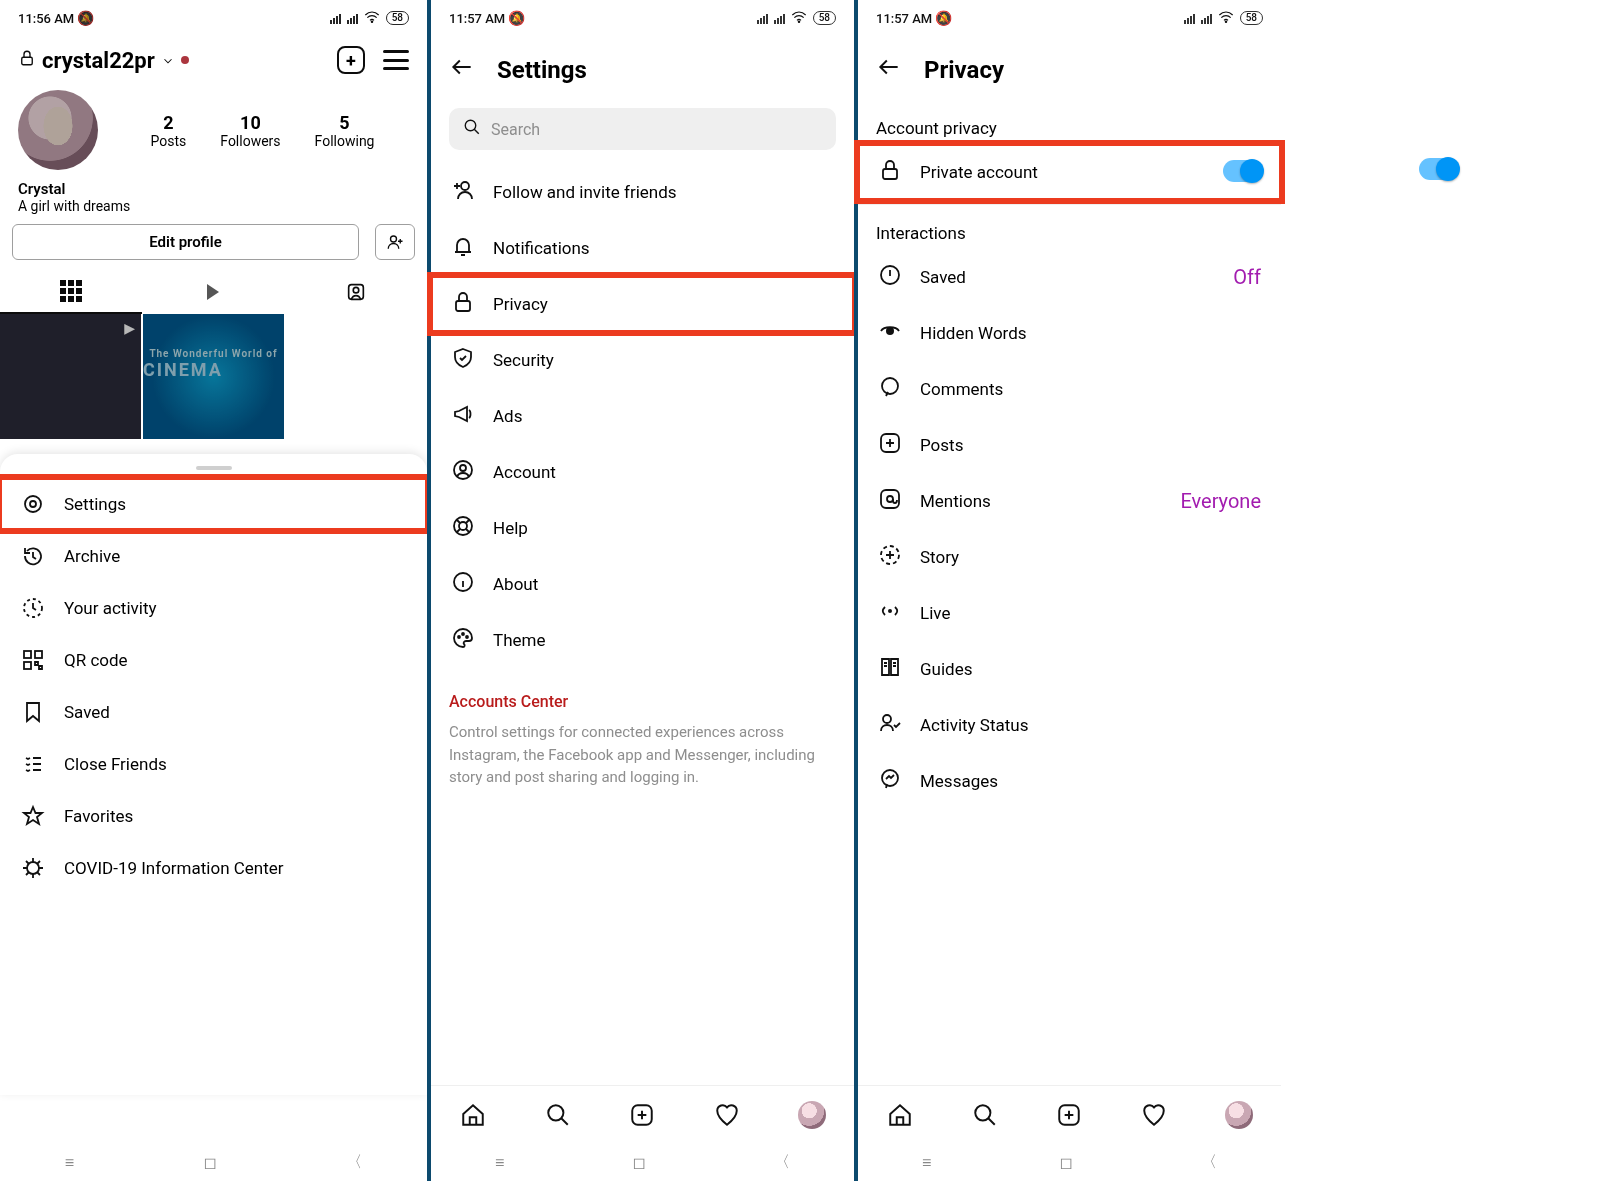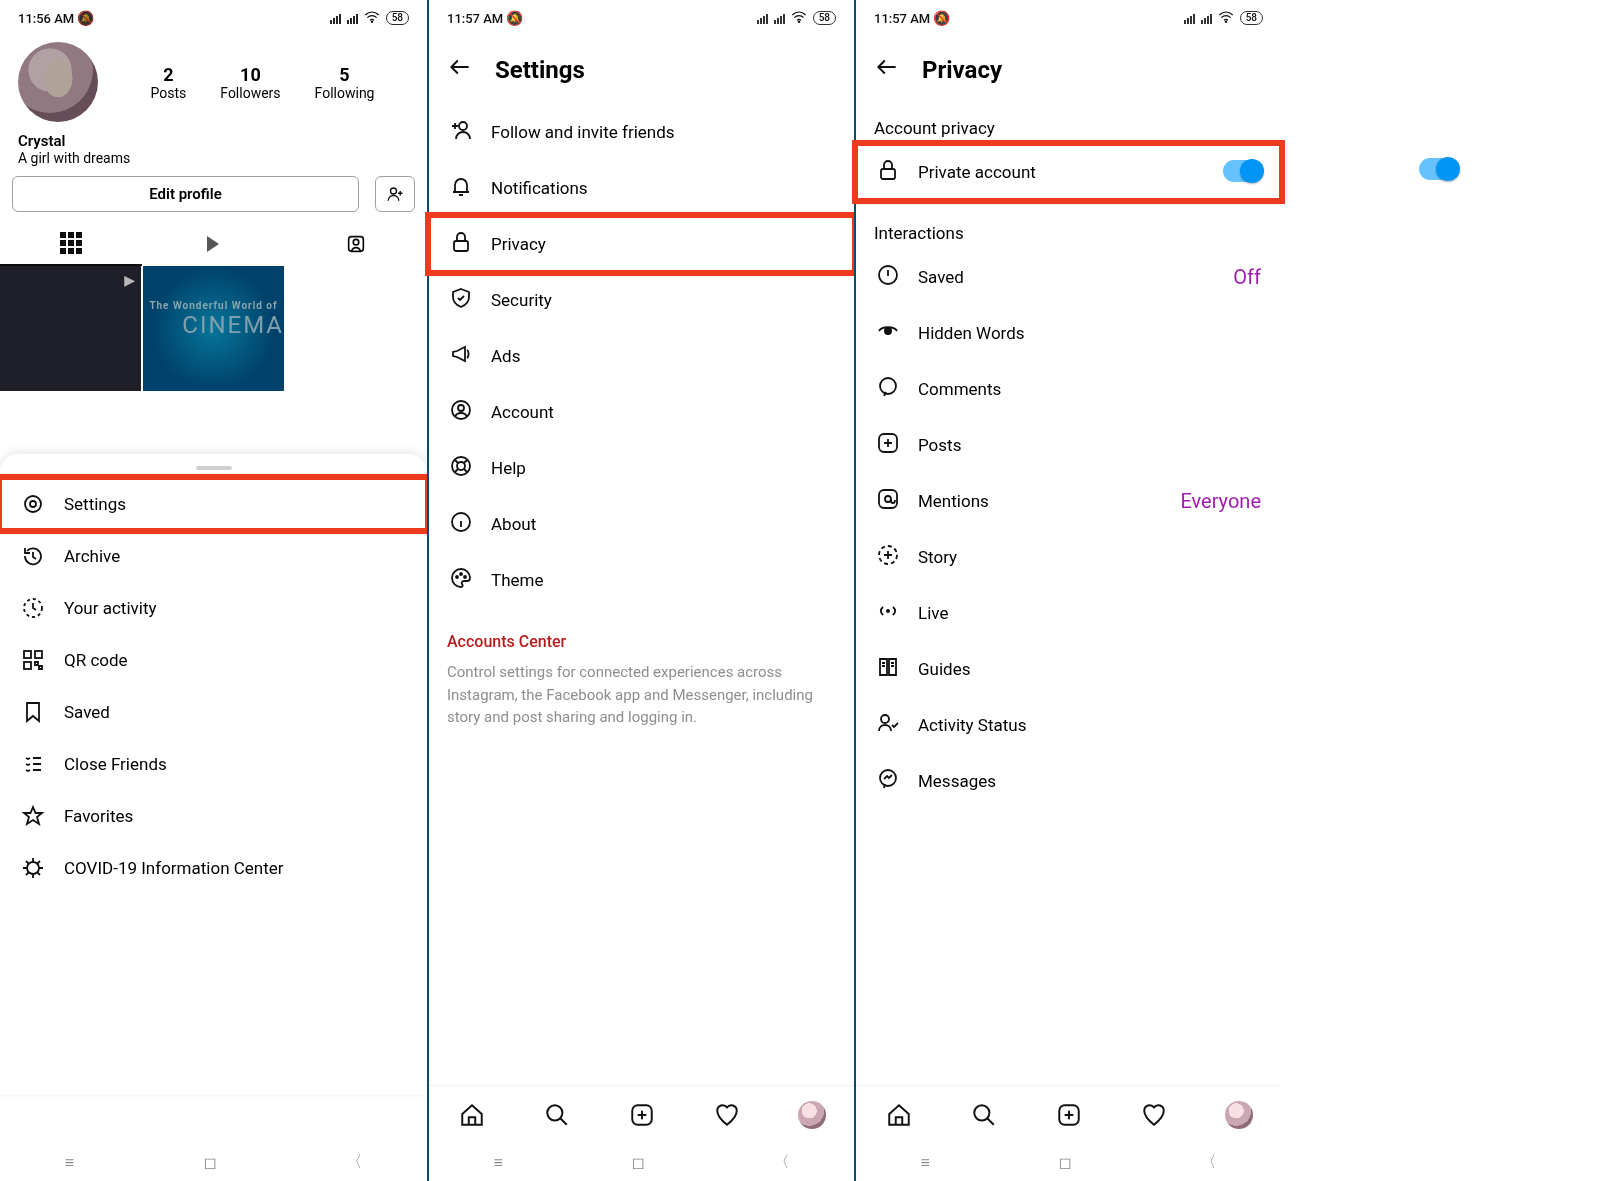--- a/index.html
+++ b/index.html
@@ -2,21 +2,21 @@
 <html><head>
 <meta charset="utf-8">
 <style>
   * { box-sizing: border-box; margin: 0; padding: 0; }
   body { font-family: -apple-system, BlinkMacSystemFont, "Segoe UI", Roboto, Arial, sans-serif; background: #fff; width: 1600px; height: 1181px; overflow: hidden; }
   .wrap { display: flex; width: 1600px; height: 1181px; }
   .phone { width: 427px; height: 1181px; position: relative; background: #fff; display: flex; flex-direction: column; }
   .phone:nth-child(1) { width: 427px; }
   .phone:nth-child(2) { width: 427px; }
   .phone:nth-child(3) { width: 427px; }
-  .phone + .phone { border-left: 2px solid #0c4a6e; }
+  .phone + .phone { border-left: 4px solid #0c4a6e; }
 
   
   .status { height: 36px; display: flex; align-items: center; justify-content: space-between; padding: 0 18px; font-size: 13px; font-weight: 500; color: #111; }
   .status .right { display: flex; align-items: center; gap: 6px; }
   .sig { display: inline-flex; align-items: flex-end; gap: 1px; height: 12px; }
   .sig span { width: 2px; background: #333; display: inline-block; }
   .sig .b1{height:4px}.sig .b2{height:6px}.sig .b3{height:8px}.sig .b4{height:10px}
   .batt { border:1px solid #333; border-radius:7px; padding:1px 5px; font-size:10px; line-height:1;}
   .mute { font-size: 14px; }
 
@@ -47,21 +47,21 @@
   .tabhead .th{ flex:1; display:flex; align-items:center; justify-content:center; padding:10px 0; }
   .tabhead .th.active{ border-bottom:2px solid #111;}
   .grid-icon{ display:grid; grid-template-columns:repeat(3,6px); grid-template-rows:repeat(3,6px); gap:2px;}
   .grid-icon span{background:#111;}
   .play-icon{ width:0;height:0;border-left:12px solid #777;border-top:8px solid transparent;border-bottom:8px solid transparent;}
   .posts-row{ display:flex; gap:2px; }
   .post{ flex:1; height:125px; background:#2b2b3a; position:relative;}
   .post.cinema{ background: radial-gradient(circle at 50% 50%, #0aa3d6, #005c94 65%);}
   .post .play{ position:absolute; top:6px; right:6px; color:#fff; font-size:14px;}
   .cinema-title{color:#c5e7ef; font-size:10px; text-align:center; padding-top:34px; font-weight:600; letter-spacing:1px;}
-  .cinema-big{color:#b0ddf0; font-size:24px; text-align:right; font-weight:400; letter-spacing:2px;}
+  .cinema-big{color:#b0ddf0; font-size:18px; text-align:left; font-weight:700; letter-spacing:2px;}
 
   
   .sheet{ position:absolute; left:0; right:0; bottom:86px; top:454px; background:#fff; border-top-left-radius:18px; border-top-right-radius:18px; padding: 12px 0 6px; box-shadow: 0 -2px 10px rgba(0,0,0,0.1);}
   .handle{ width:36px; height:4px; background:#cfcfcf; border-radius:3px; margin:0 auto 8px;}
   .mi{ display:flex; align-items:center; gap:18px; padding:13px 20px; font-size:17px;}
   .mi .ic{ width:26px; height:26px; display:flex; align-items:center; justify-content:center;}
   svg{ stroke:#111; fill:none; stroke-width:1.8; }
 
   
   .highlight{ outline: 6px solid #ec3b1f; outline-offset:-2px; }
@@ -117,20 +117,43 @@
       <span>
         <svg width="16" height="12" viewBox="0 0 24 18">
               <path d="M2 6 C8 0 16 0 22 6 M5 10 C9 6 15 6 19 10 M9 14 C11 12 13 12 15 14"></path>
               <circle cx="12" cy="16" r="1" fill="#111"></circle>
             </svg>
       </span>
       <span class="batt">58</span>
     </span>
   </div>
 
+  <div class="prof-head dim">
+    <div class="uname">
+      <span class="lock">
+        <svg width="18" height="18" viewBox="0 0 24 24">
+              <rect x="5" y="11" width="14" height="10" rx="2"></rect>
+              <path d="M8 11 V7 a4 4 0 0 1 8 0 V11"></path>
+            </svg>
+      </span>
+      <span>crystal22pr</span>
+      <span><svg width="14" height="14" viewBox="0 0 24 24">
+              <path d="M6 9l6 6 6-6"></path>
+            </svg></span>
+      <span class="dot"></span>
+    </div>
+    <div class="actions">
+      <div class="plusbox">+</div>
+      <div class="burger">
+            <span></span>
+            <span></span>
+            <span></span>
+          </div>
+    </div>
+  </div>
 
   <div class="prof-row dim">
     <div class="avatar-lg"></div>
     <div class="stats">
       <div class="stat">
             <div class="n">2</div>
             <div class="l">Posts</div>
           </div>
       <div class="stat">
             <div class="n">10</div>
@@ -304,20 +327,27 @@
     </span>
   </div>
 
   <div class="sett-head">
     <span class="back-arrow"><svg width="26" height="26" viewBox="0 0 24 24">
             <path d="M20 12H4M10 6l-6 6 6 6"></path>
           </svg></span>
     <span class="title">Settings</span>
   </div>
 
+  <div class="search-box">
+    <span><svg width="18" height="18" viewBox="0 0 24 24" stroke="#8e8e8e">
+            <circle cx="10" cy="10" r="7"></circle>
+            <path d="M21 21l-6-6"></path>
+          </svg></span>
+    <span>Search</span>
+  </div>
 
   <div class="sett-list">
     <div class="si">
       <span class="ic"><svg width="24" height="24" viewBox="0 0 24 24">
               <circle cx="14" cy="8" r="4"></circle>
               <path d="M7 21c0-4 3-7 7-7s7 3 7 7"></path>
               <path d="M3 8h6M6 5v6"></path>
             </svg></span>
       <span>Follow and invite friends</span>
     </div>

